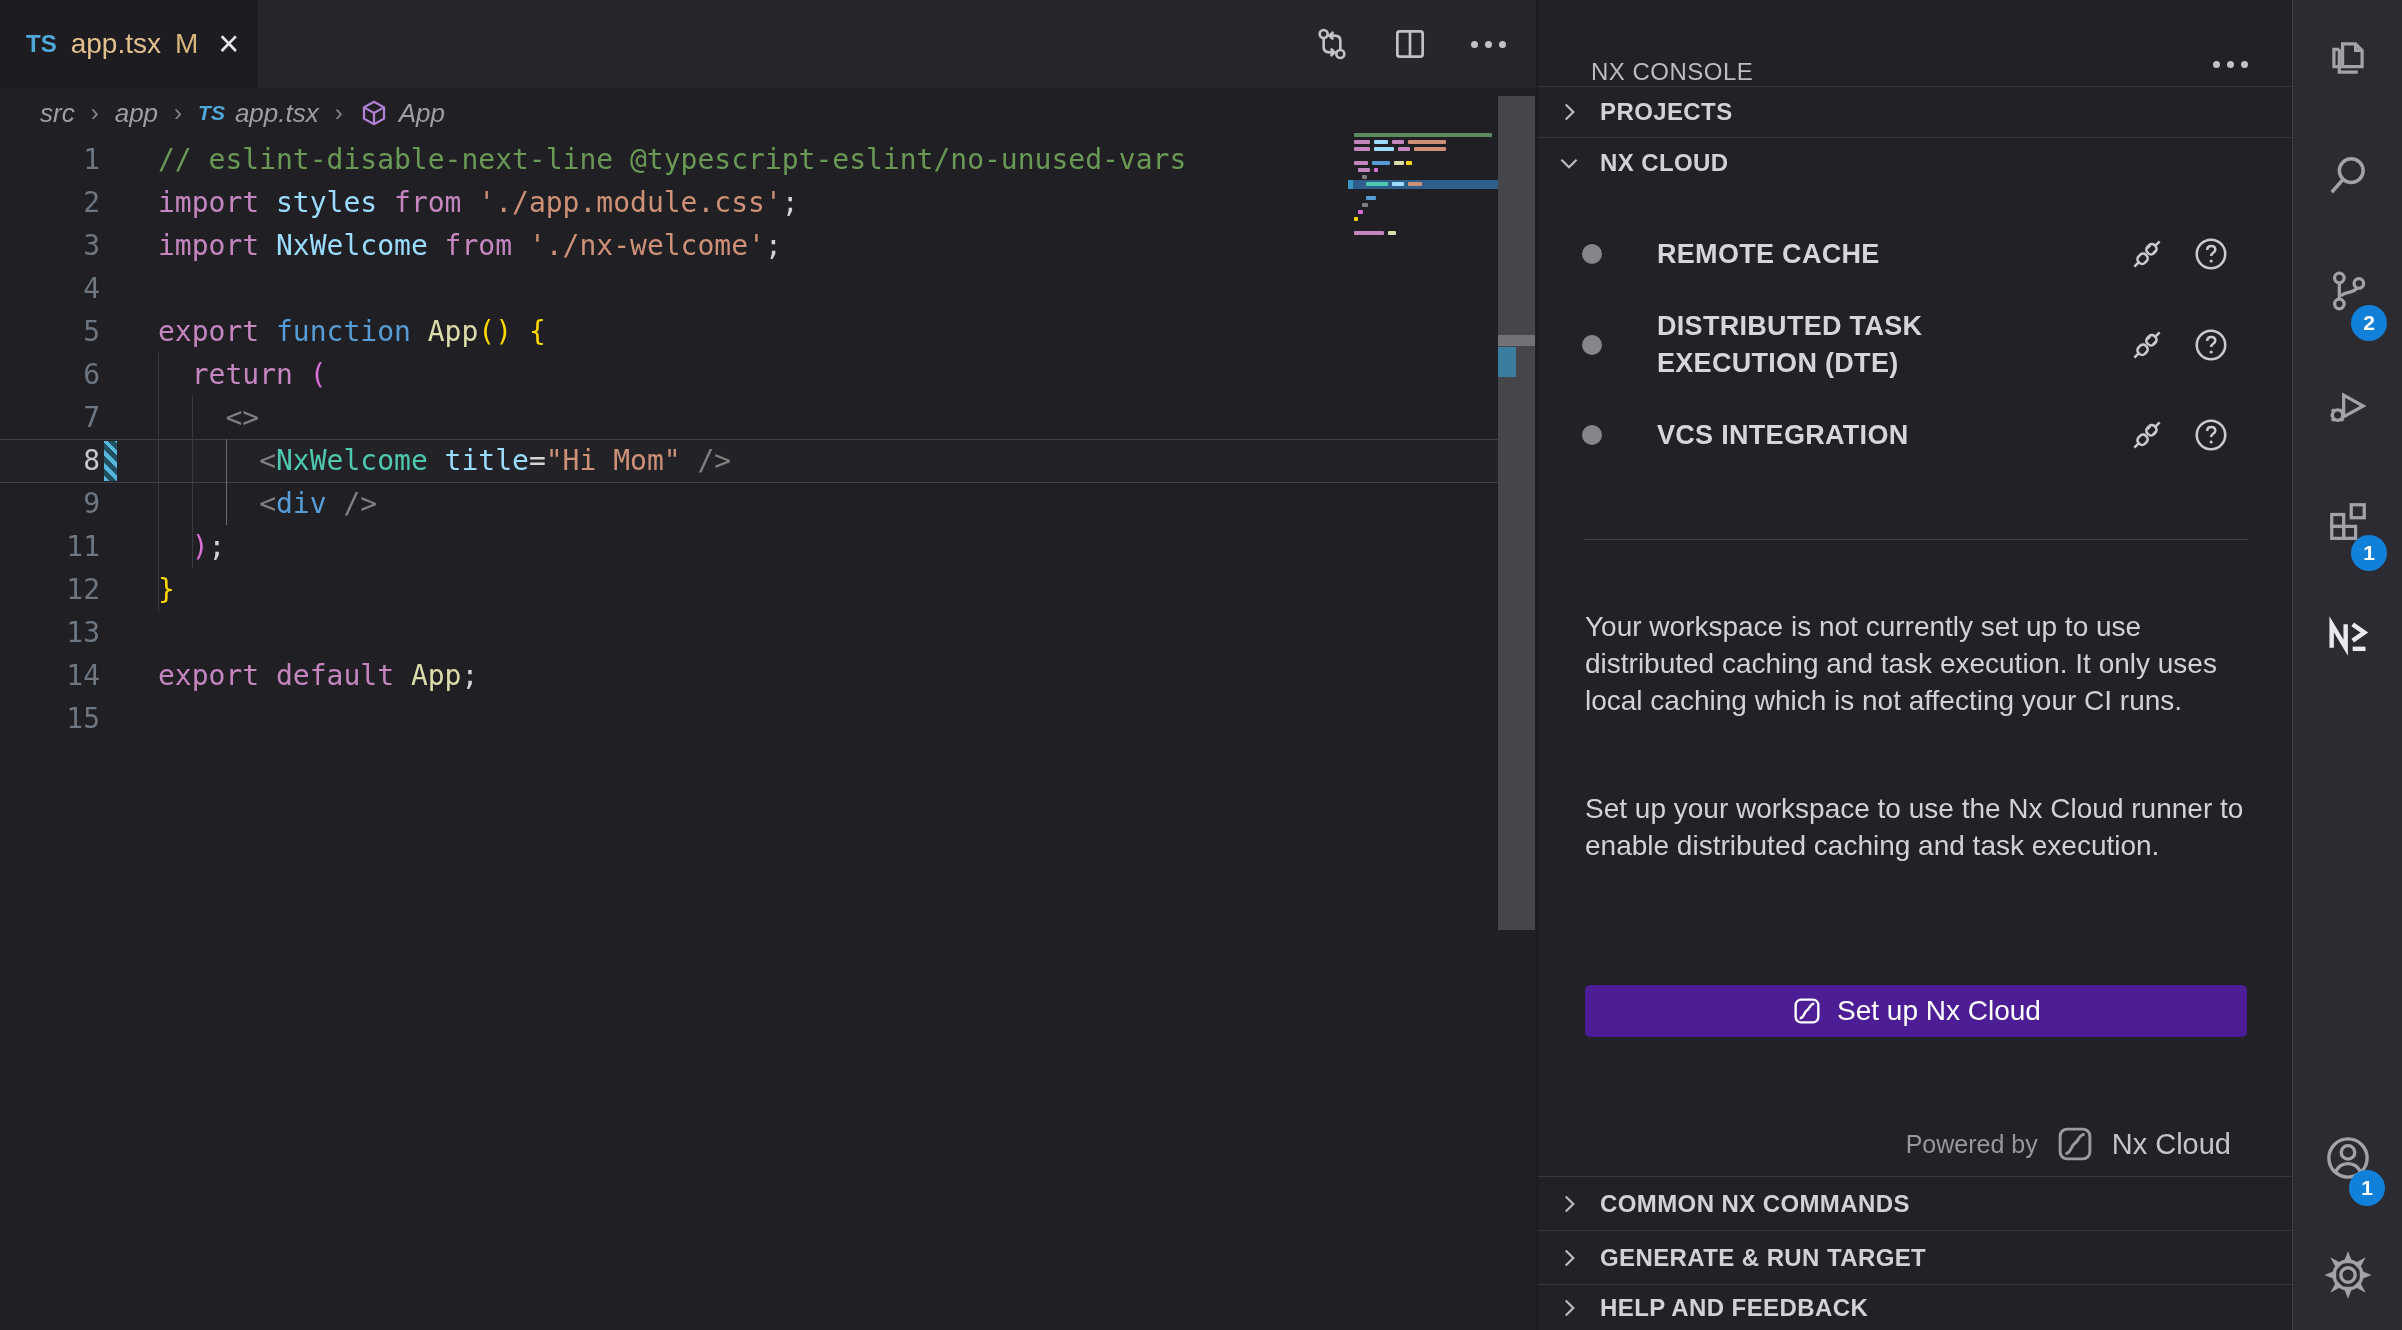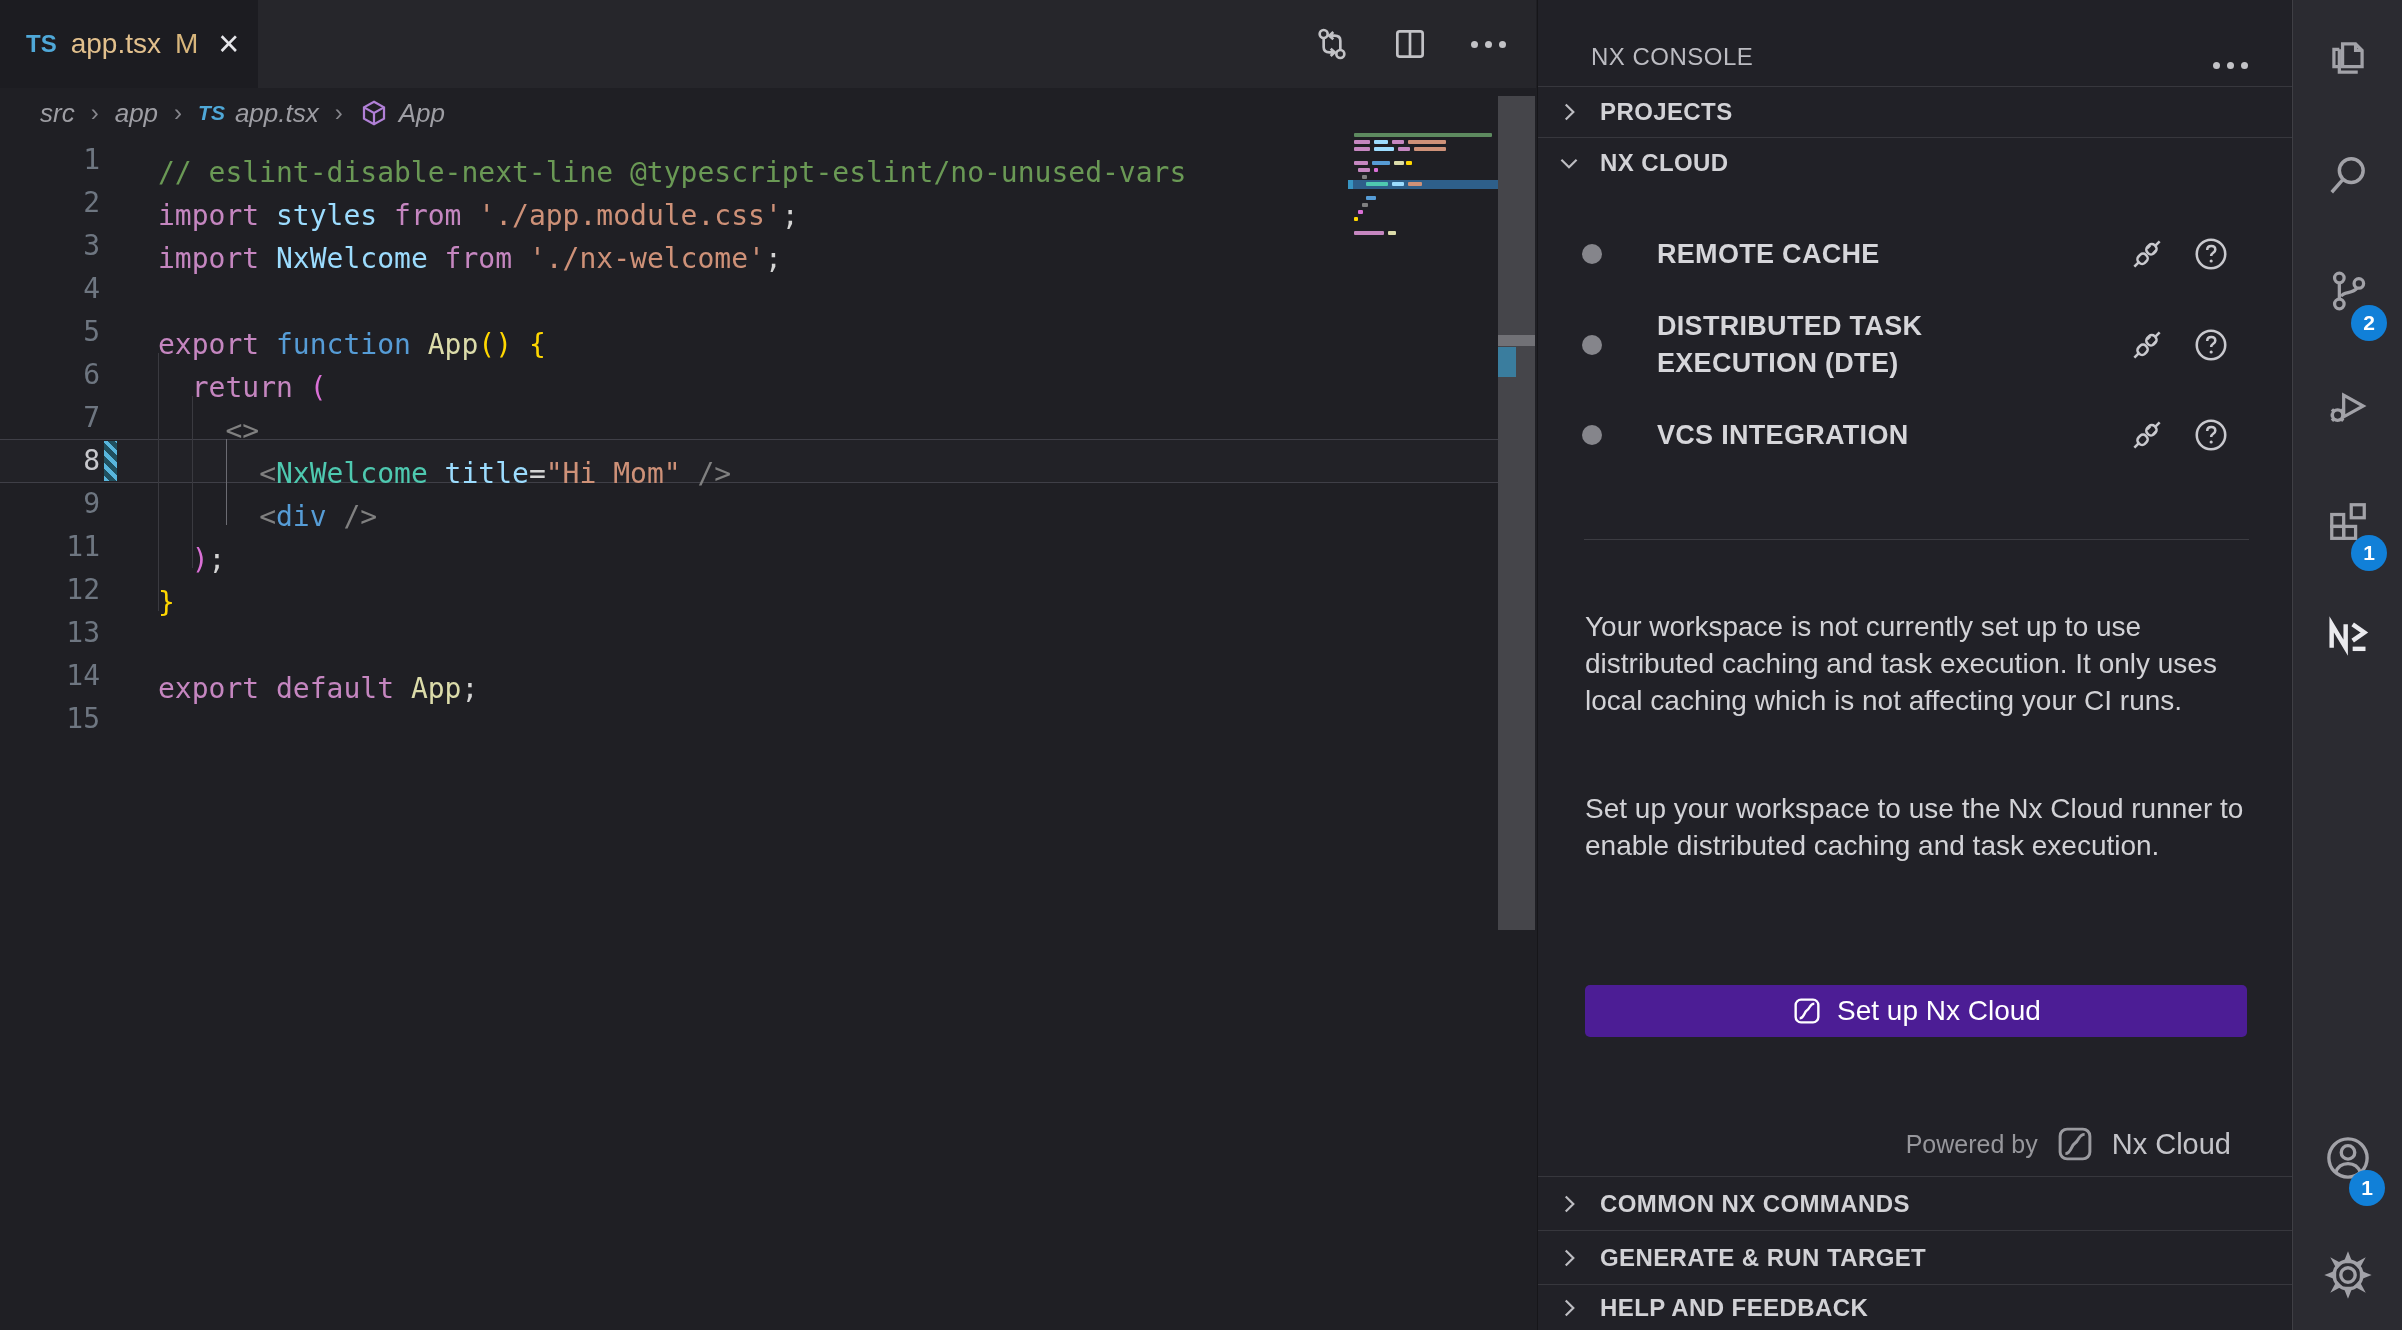--- a/index.html
+++ b/index.html
@@ -28,21 +28,21 @@
   .bc-sep { color:#86868c; font-size:24px; }
   .bc-ts { color:#4fa8d8; font-weight:bold; font-size:21px; }
   .bc-cube { width:30px; height:30px; }
   .bc-item { display:flex; align-items:center; gap:10px;font-style:italic; }
 
   .code-area { position:absolute; left:0; top:138px; width:1348px; }
   .code-line { position:relative; height:43px; display:flex; font-family:"DejaVu Sans Mono", monospace;
     font-size:28px; line-height:43px; white-space:pre; }
   .line-num { width:100px; text-align:right; color:#6e7681; flex:0 0 100px; }
   .line-num.active { color:#c8c8cc; }
-  .line-text { padding-left:58px;margin-top:13px; }
+  .line-text { padding-left:58px; }
   .cur-line { position:absolute; left:0; top:439px; width:1498px; height:44px;
     border-top:1px solid #3f3f47; border-bottom:1px solid #3f3f47; background:rgba(255,255,255,0.015); }
   .git-gutter { position:absolute; left:104px; top:441px; width:13px; height:40px;
     background:repeating-linear-gradient(45deg,#58b6dd 0 4px,#20505f 4px 9px); }
   .indent-guide { position:absolute; width:1px; background:#3a3a40; }
   .indent-guide.active { background:#6b6b72; }
 
   
   .minimap { position:absolute; left:1348px; top:96px; width:150px; height:1234px; }
   .mm-bar { position:absolute; height:4px; border-radius:1px; }
@@ -50,21 +50,21 @@
   .mm-git { position:absolute; left:0; width:5px; height:9px; background:#3794c2; }
 
   
   .scrollbar { position:absolute; left:1498px; top:88px; width:37px; height:1242px; }
   .sb-slider { position:absolute; left:0; top:8px; width:37px; height:834px; background:#45454a; }
   .sb-cursor { position:absolute; left:0; top:247px; width:37px; height:11px; background:#71717 6; background:#717176; }
   .sb-git { position:absolute; left:0; top:259px; width:18px; height:30px; background:#3a7d9e; }
 
   
   .panel { position:absolute; left:1537px; top:0; width:754px; height:1330px; background:#212127; border-left:1px solid #161619; }
-  .panel-header { position:absolute; left:0; top:0; width:754px; height:86px; display:flex; align-items:flex-start; padding:0 40px 0 53px;margin-top:43px; }
+  .panel-header { position:absolute; left:0; top:0; width:754px; height:86px; display:flex; align-items:flex-end; padding:0 40px 0 53px; }
   .panel-title { font-size:24px; color:#bcbcc2; letter-spacing:0.5px; }
   .panel-more { margin-left:auto; }
   .sect-row { position:absolute; left:0; width:754px; height:51px; display:flex; align-items:center; gap:18px; padding-left:18px; border-top:1px solid #37373d; cursor:pointer; }
   .sect-label { font-weight:bold; font-size:24px; color:#d2d2d6; letter-spacing:0.4px; }
   .chev { width:26px; height:26px; color:#bdbdc2; flex:0 0 26px; }
 
   .feature-row { position:absolute; left:0; width:754px; display:flex; }
   .bullet { position:absolute; left:44px; width:20px; height:20px; border-radius:50%; background:#85858b; }
   .feat-label { position:absolute; left:119px; width:360px; font-weight:bold; font-size:27px; line-height:37px; color:#d6d6da; letter-spacing:0.3px; }
   .feat-icons { position:absolute; left:590px; display:flex; gap:26px; align-items:center; }

